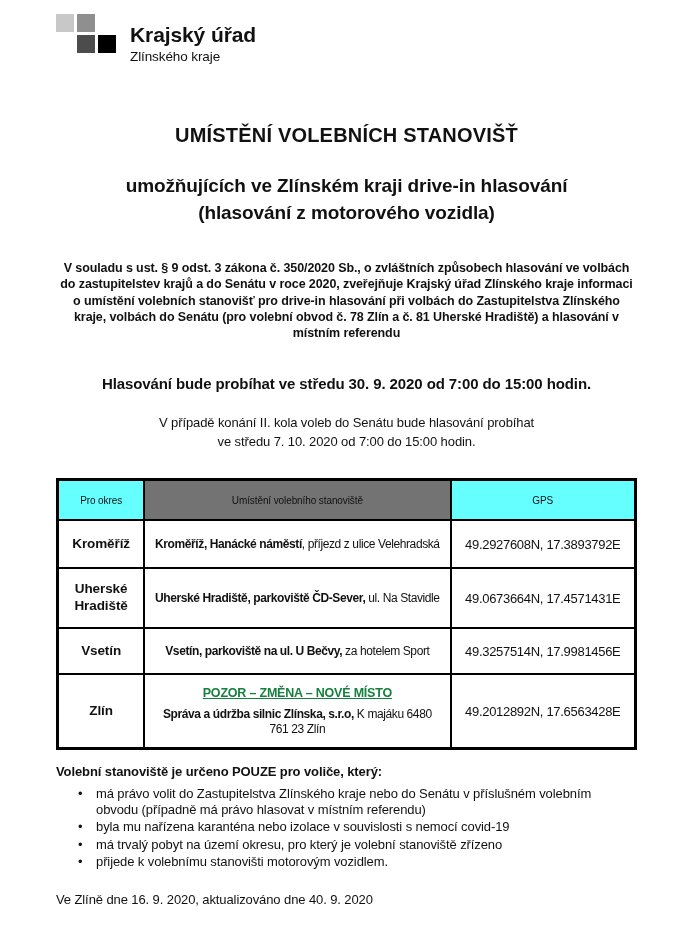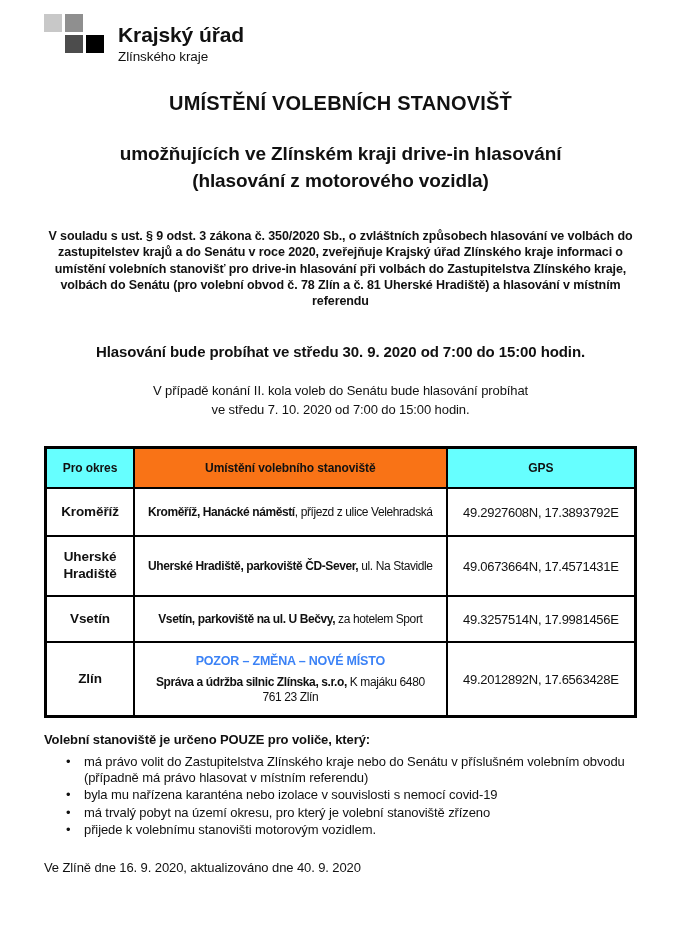--- a/index.html
+++ b/index.html
@@ -1,45 +1,45 @@
 <!DOCTYPE html>
 <html lang="cs"><head>
 <meta charset="utf-8">
 <style>
   html,body{margin:0;padding:0;background:#e8e8e8;}
   .page{
     width:673px;height:936px;box-sizing:border-box;
     background:#ffffff;color:#111;
     font-family:"Liberation Sans",sans-serif;
-    padding:14px 36px 0 44px;
+    padding:14px 36px 0 56px;
     letter-spacing:-0.1px;
     overflow:hidden;
     margin:0 auto;
   }
   
   .logo-row{display:flex;align-items:flex-start;}
   .squares{display:grid;grid-template-columns:repeat(3,18px);grid-template-rows:repeat(2,18px);gap:3px;}
   .sq{width:18px;height:18px;}
   .sq1{grid-column:1;grid-row:1;background:#c8c8c8;}
   .sq2{grid-column:2;grid-row:1;background:#8f8f8f;}
   .sq3{grid-column:2;grid-row:2;background:#4c4c4c;}
   .sq4{grid-column:3;grid-row:2;background:#000000;}
   .logo-text{margin-left:14px;margin-top:10px;}
   .org{font-weight:bold;font-size:21px;line-height:1.05;}
   .region{font-size:13.5px;margin-top:3px;}
   
-  .doc-title{margin-top:28px;text-align:center;font-weight:bold;font-size:20px;letter-spacing:0.2px;}
+  .doc-title{margin-top:60px;text-align:center;font-weight:bold;font-size:20px;letter-spacing:0.2px;}
   .doc-subtitle{margin-top:26px;text-align:center;font-weight:bold;font-size:19px;line-height:1.4;}
   .intro{margin-top:34px;text-align:center;font-weight:bold;font-size:12.5px;line-height:1.3;padding:0 4px;}
   .schedule-main{margin-top:34px;text-align:center;font-weight:bold;font-size:15px;}
   .schedule-second{margin-top:22px;text-align:center;font-size:13px;line-height:1.45;}
   
   table.stations{width:100%;margin-top:26px;border-collapse:collapse;border:3px solid #000;table-layout:fixed;}
   table.stations th,table.stations td{border:2px solid #000;padding:2px 3px;vertical-align:middle;text-align:center;}
-  table.stations th{background:#66ffff;font-weight:bold;font-size:12px;height:34px;}
+  table.stations th{background:#66ffff;font-weight:normal;font-size:10px;height:34px;}
   col.c-district{width:15%;}
   col.c-location{width:53%;}
   col.c-gps{width:32%;}
   td.district{font-weight:bold;font-size:13.5px;line-height:1.25;}
   td.loc{font-size:12px;letter-spacing:-0.4px;}
   td.loc .b{font-weight:bold;}
   td.gps{font-size:13px;letter-spacing:-0.3px;white-space:nowrap;}
   tr.r1 td{height:42px;}
   tr.r2 td{height:54px;}
   tr.r3 td{height:40px;}
@@ -89,21 +89,21 @@
 
   <table class="stations">
     <colgroup>
       <col class="c-district">
         <col class="c-location">
         <col class="c-gps">
     </colgroup>
     <thead>
       <tr>
         <th style="background-color: rgb(102, 255, 255);">Pro okres</th>
-        <th style="background-color: #f97316;">Umístění volebního stanoviště</th>
+        <th style="background-color: #737373;">Umístění volebního stanoviště</th>
         <th style="background-color: rgb(102, 255, 255);">GPS</th>
       </tr>
     </thead>
     <tbody>
       <tr class="r1">
         <td class="district">Kroměříž</td>
         <td class="loc"><span class="b">Kroměříž, Hanácké náměstí</span><span>, příjezd z ulice Velehradská</span></td>
         <td class="gps">49.2927608N, 17.3893792E</td>
       </tr>
       <tr class="r2">
@@ -112,21 +112,21 @@
         <td class="gps">49.0673664N, 17.4571431E</td>
       </tr>
       <tr class="r3">
         <td class="district">Vsetín</td>
         <td class="loc"><span class="b">Vsetín, parkoviště na ul. U Bečvy,</span><span> za hotelem Sport</span></td>
         <td class="gps">49.3257514N, 17.9981456E</td>
       </tr>
       <tr class="r4">
         <td class="district">Zlín</td>
         <td class="loc">
-          <div class="warning" style="color: #3b82f6;">POZOR – ZMĚNA – NOVÉ MÍSTO</div>
+          <div class="warning" style="color: #15803d; text-decoration: underline;">POZOR – ZMĚNA – NOVÉ MÍSTO</div>
           <div><span class="b">Správa a údržba silnic Zlínska, s.r.o,</span><span> K majáku 6480</span></div>
           <div class="addr2">761 23 Zlín</div>
         </td>
         <td class="gps">49.2012892N, 17.6563428E</td>
       </tr>
     </tbody>
   </table>
 
   <div class="notice-heading">Volební stanoviště je určeno POUZE pro voliče, který:</div>
   <div class="bullets">

